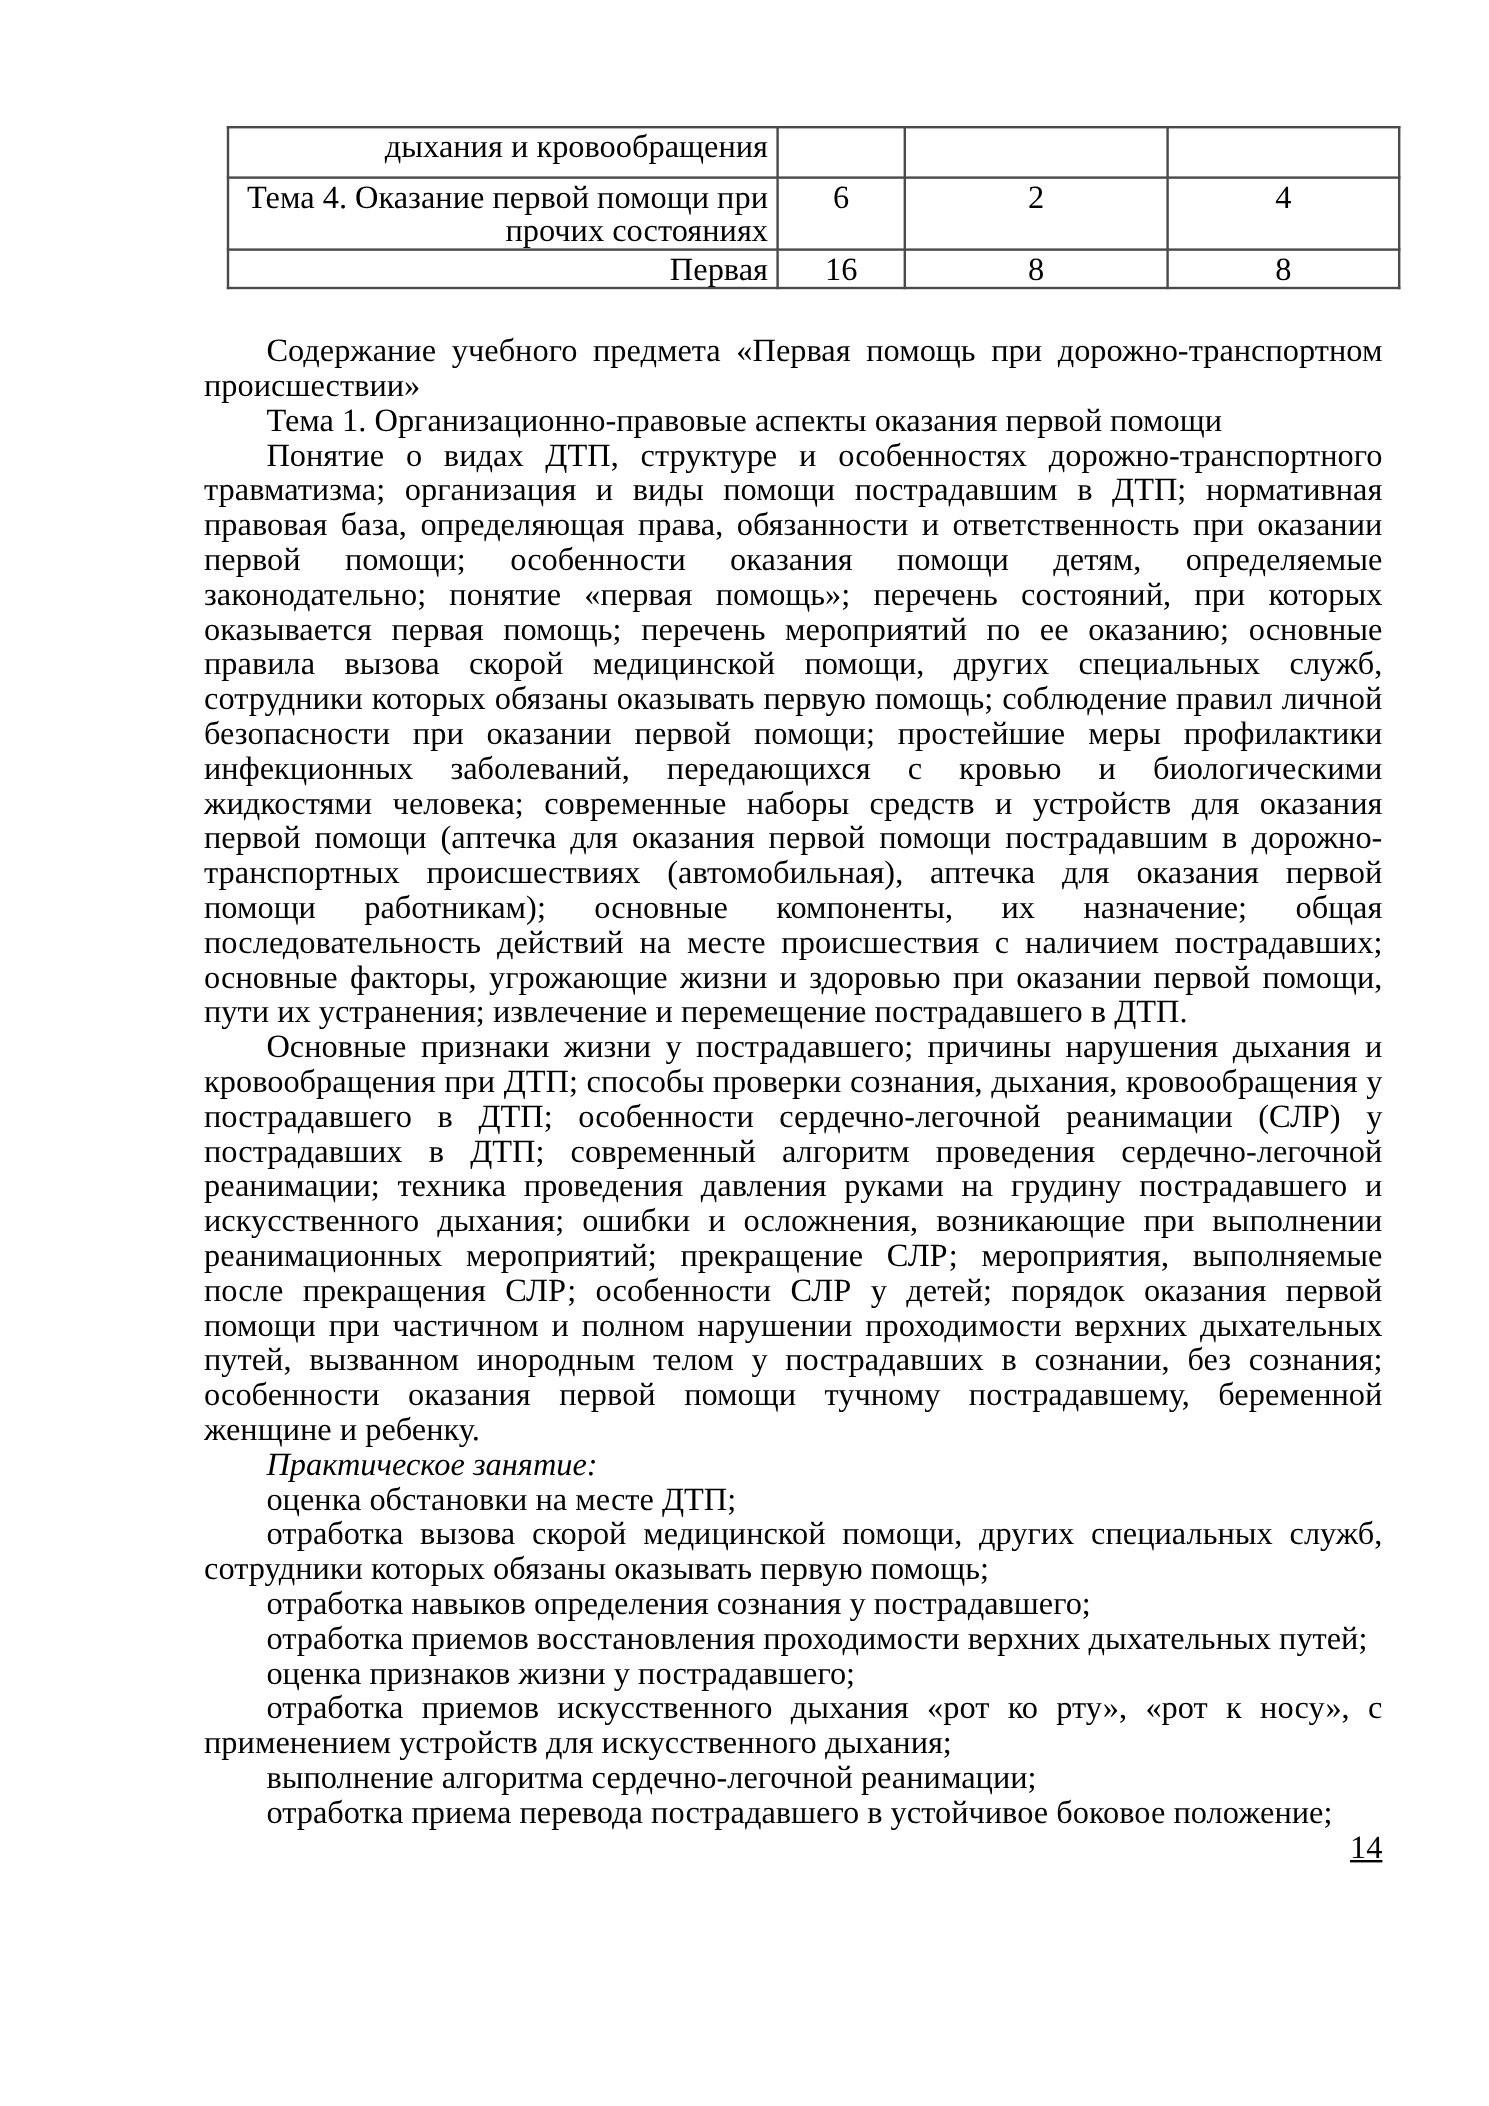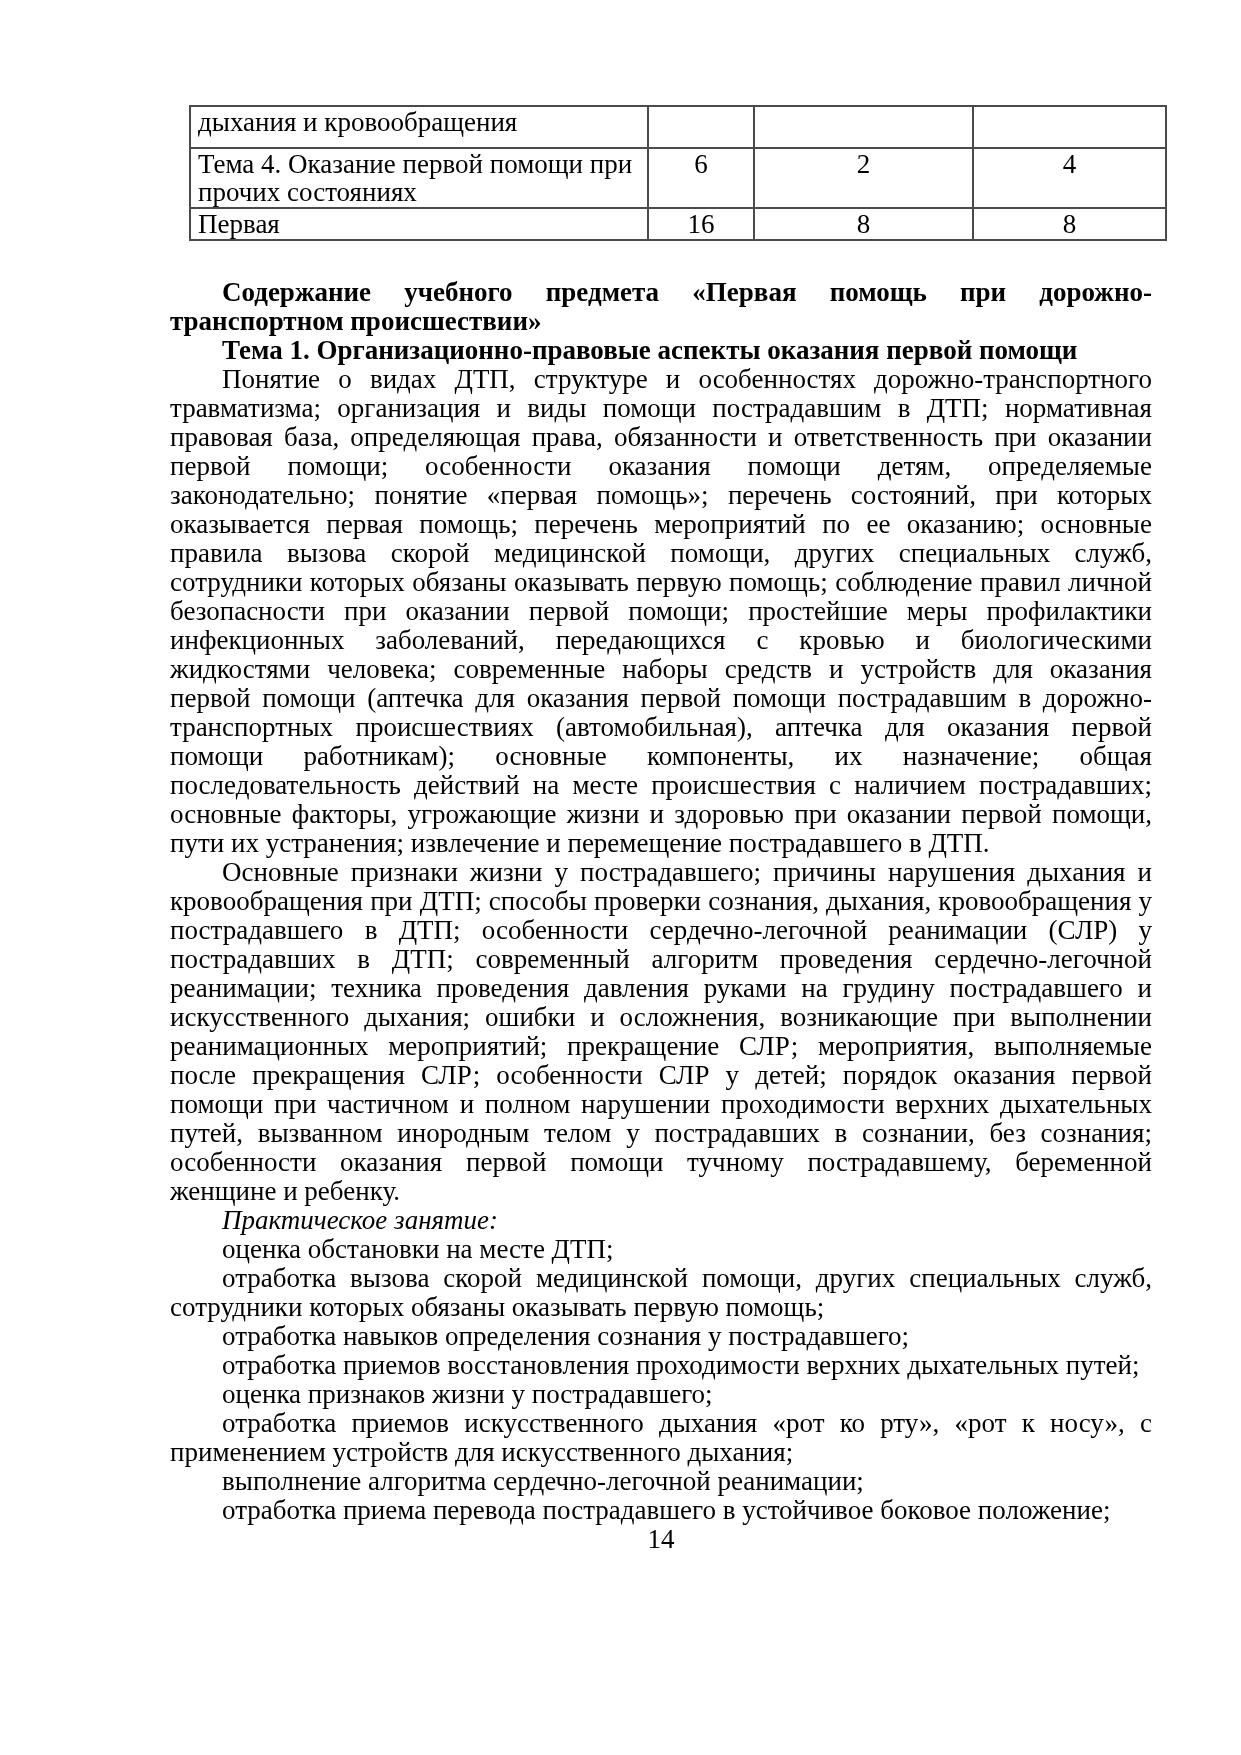--- a/index.html
+++ b/index.html
@@ -24,37 +24,39 @@
     table-layout: fixed;
     margin-left: 19px;
     width: 976px;
     border: 2px solid #1e1e1e;
   }
   table.hours td {
     border: 2px solid #4a4a4a;
     padding: 1px 7px 1px 7px;
     vertical-align: top;
     line-height: 28px;
+    text-align: right;
   }
   table.hours tr.r0 td { height: 38px; }
   table.hours td.num { text-align: center; }
 
   
   .para {
     text-align: justify;
     text-indent: 52px;
   }
-  .bold { font-weight: bold; }
+  .bold { font-weight: normal; }
   .italic { font-style: italic; }
   .heading-main { margin-top: 37px; }
   .theme2-heading { margin-top: 46px; }
 
   .page-number {
-    text-align: center;
+    text-align: right;
     text-indent: 0;
+    text-decoration: underline;
   }
 </style>
 </head>
 <body>
 
 <div class="page">
 
   <table class="hours">
     <colgroup>
       <col style="width:458px">

